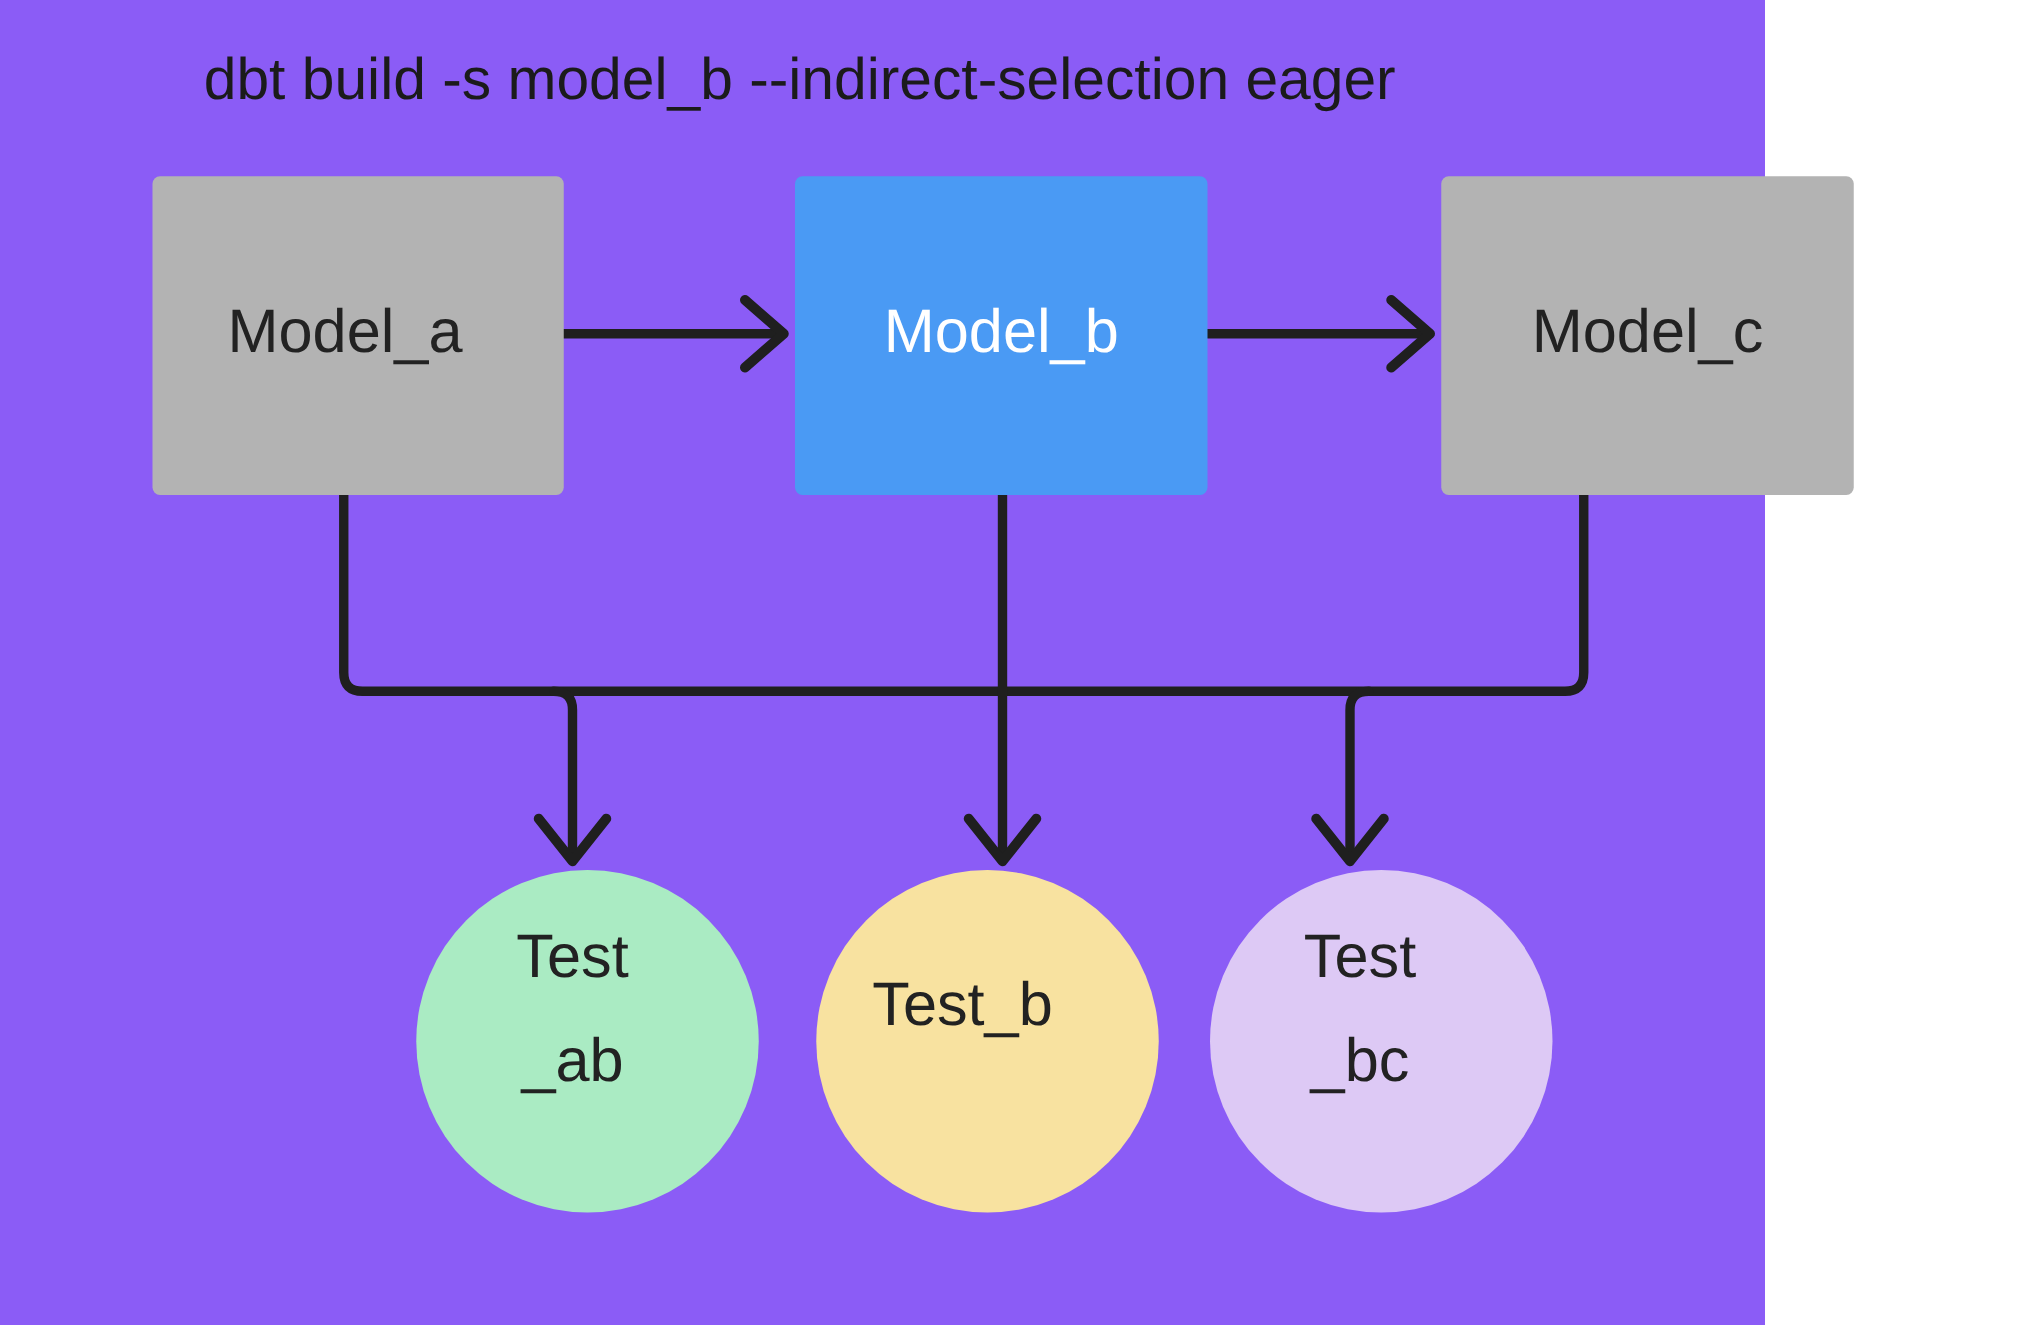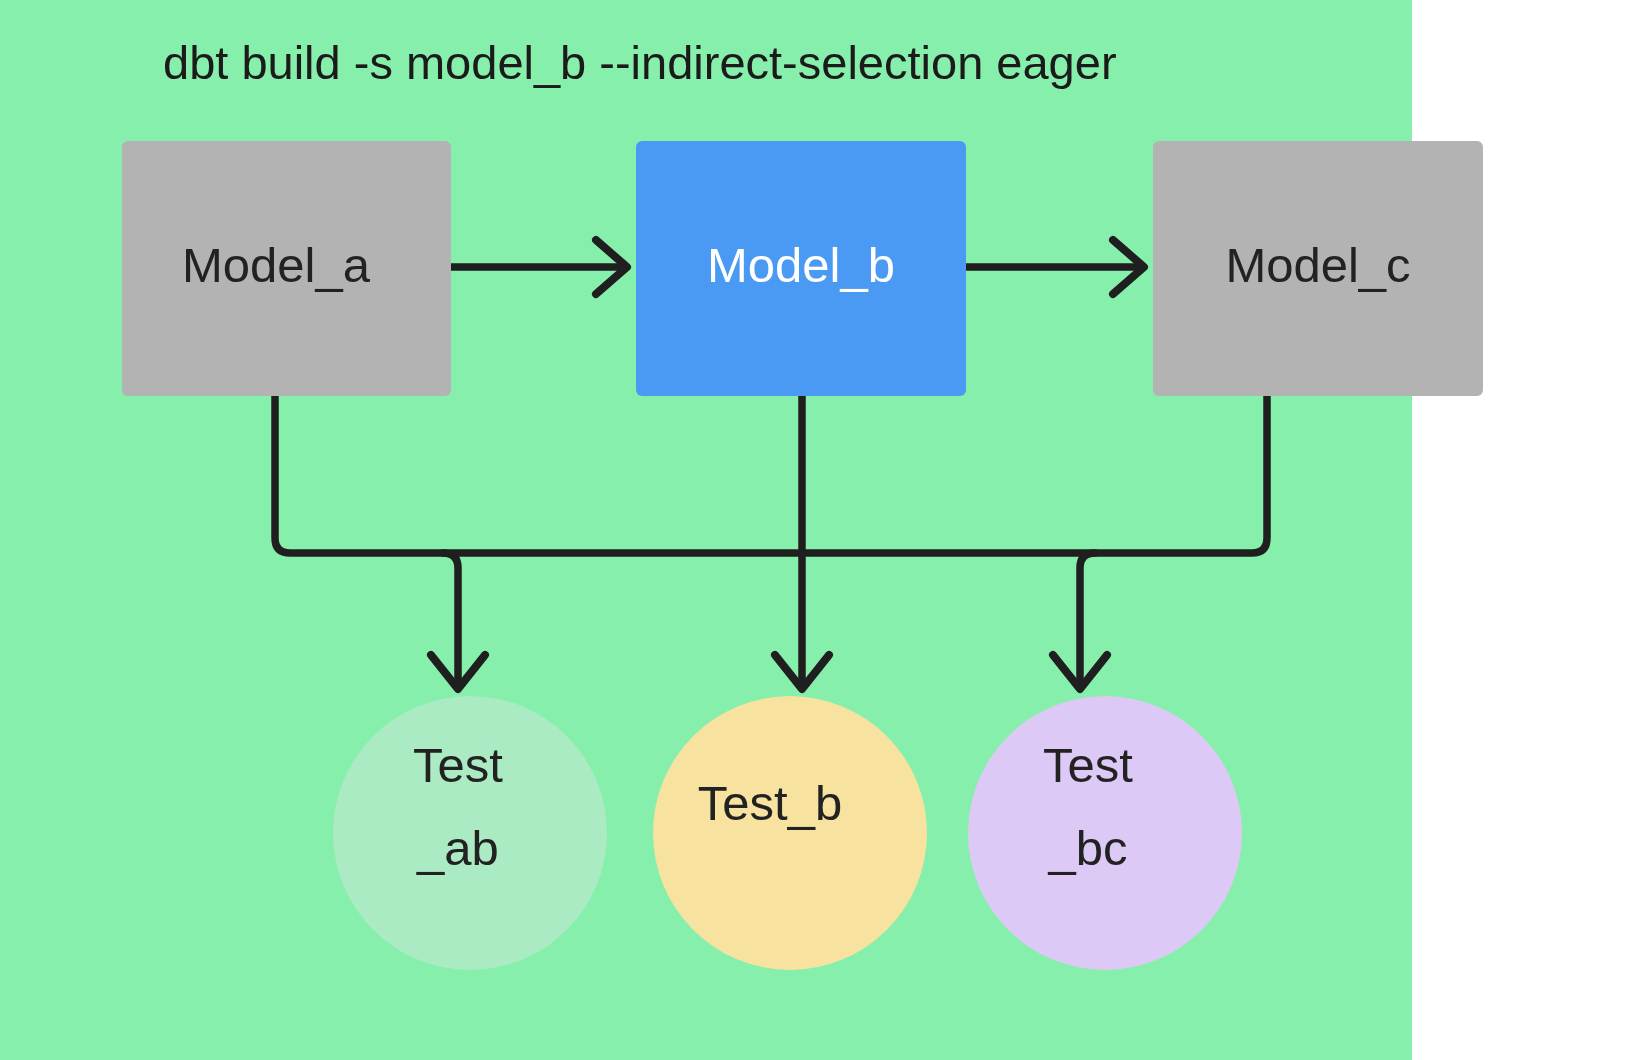--- a/index.html
+++ b/index.html
@@ -11,21 +11,21 @@
   body {
     width: 1630px;
     height: 1060px;
     font-family: "Liberation Sans", "DejaVu Sans", sans-serif;
     overflow: hidden;
   }
   #canvas {
     position: relative;
     width: 1412px;
     height: 1060px;
-    background: #86efac;
+    background: #8b5cf6;
   }
   #diagram-svg {
     position: absolute;
     top: 0;
     left: 0;
     width: 1630px;
     height: 1060px;
     display: block;
   }
   .node-label {

